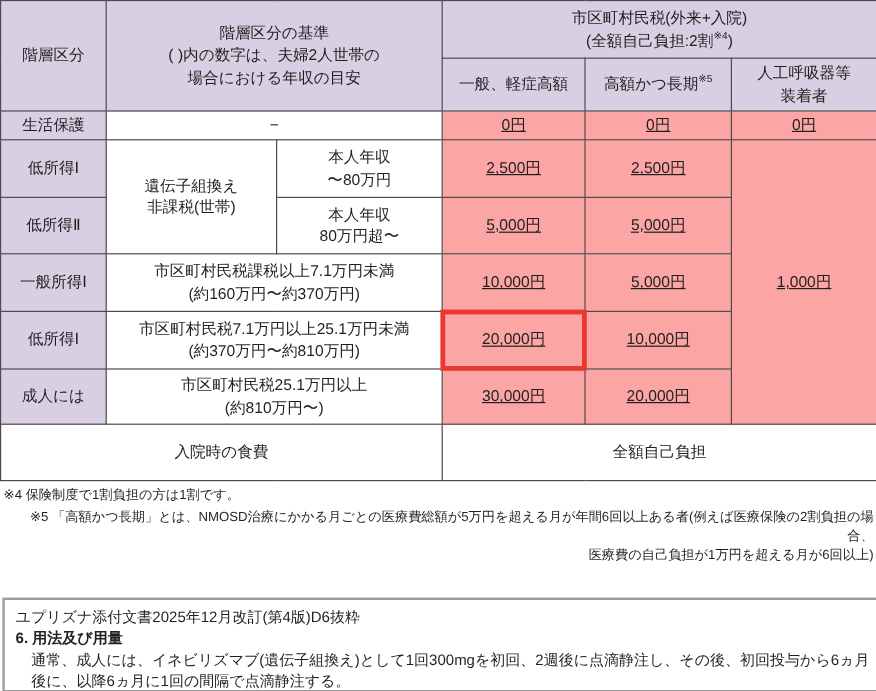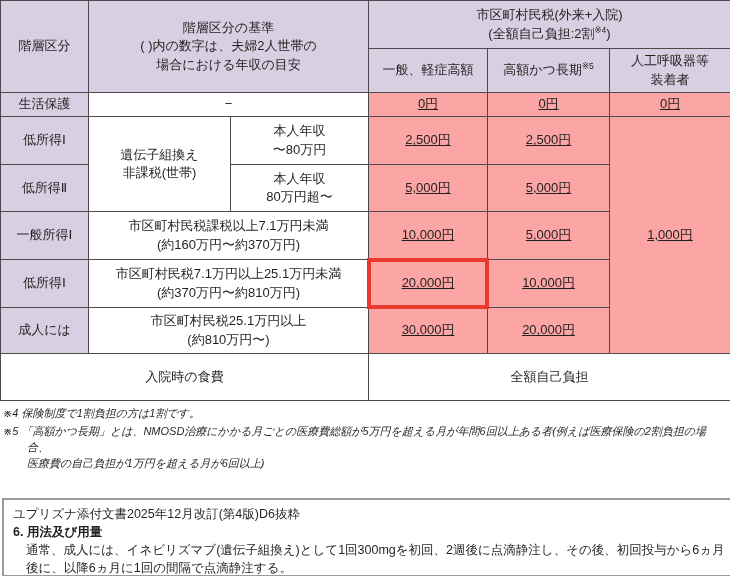--- a/index.html
+++ b/index.html
@@ -44,25 +44,26 @@
     inset:-2px;
     border:4px solid #e8392e;
     pointer-events:none;
   }
   .footnotes{
     margin:5px 2px 0 3px;
     font-size:11px;
     line-height:1.45;
     color:#221f1f;
   }
-  .footnotes p{margin:0 0 2px 0;font-style:italic;}
+  .footnotes p{margin:0 0 2px 0;}
   .fn-hang{
     padding-left:24px;
     text-indent:-24px;
     white-space:pre-line;
+    text-align:right;
   }
   .source-box{
     position:absolute;
     left:2px;
     top:498px;
     width:722px;
     height:70px;
     border:2px solid #9b9b9b;
     background:#ffffff;
     padding:5px 9px 0 9px;

